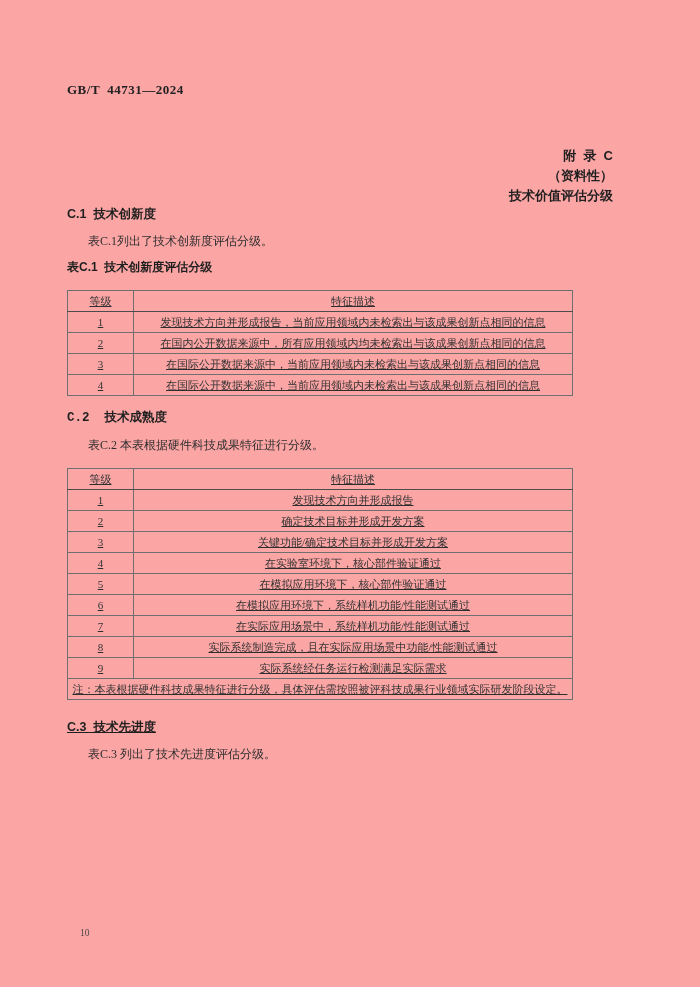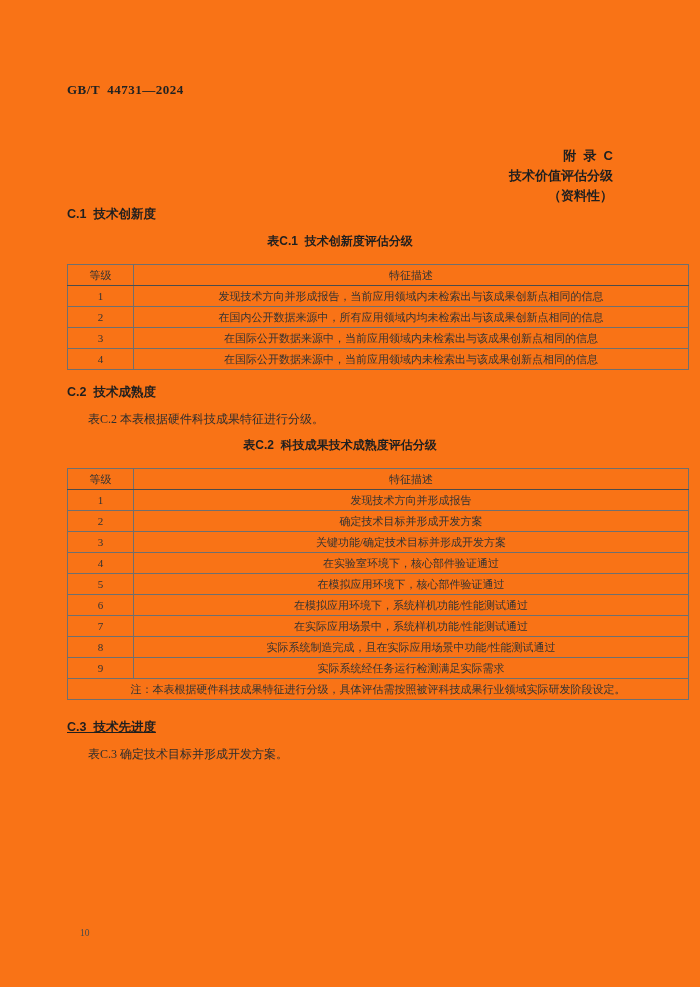--- a/index.html
+++ b/index.html
@@ -1,20 +1,20 @@
 <!DOCTYPE html>
 <html><head>
 <meta charset="utf-8">
 <style>
   * { margin:0; padding:0; box-sizing:border-box; }
   html,body { background:#ffffff; }
   .page {
     position:relative;
     width:700px; height:987px;
-    background:#f97316;
+    background:#fca5a5;
     font-family:"Liberation Serif","DejaVu Serif",serif;
     color:#2e2e2e;
     overflow:hidden;
   }
   .content {
     position:absolute; left:67px; top:0; width:546px;
   }
   .doc-header {
     margin-top:82px;
     font-size:13px; font-weight:bold;
@@ -27,39 +27,40 @@
     font-family:"Liberation Sans","DejaVu Sans",sans-serif;
     font-weight:bold; font-size:13px; line-height:20px;
     white-space:pre-wrap; color:#1f1f1f;
   }
   .section-heading {
     font-family:"Liberation Sans","DejaVu Sans",sans-serif;
     font-weight:bold; font-size:12.5px; line-height:17px;
     white-space:pre-wrap; color:#1f1f1f;
   }
   .h-c1 { margin-top:0; }
-  .h-c2 { margin-top:14px; }
+  .h-c2 { margin-top:14px;font-family:Liberation Mono, monospace; }
   .h-c3 { margin-top:19px;text-decoration:underline; }
   .para {
     margin-top:10px; padding-left:21px;
     font-size:12px; line-height:16px;
     white-space:pre-wrap; color:#2e2e2e;
   }
   .table-caption {
-    margin-top:10px; text-align:center;
+    margin-top:10px; text-align:left;
     font-family:"Liberation Sans","DejaVu Sans",sans-serif;
     font-weight:bold; font-size:12px; line-height:16px;
     white-space:pre-wrap; color:#1f1f1f;
   }
   table.grade-table {
     margin-top:15px;
-    width:622px; table-layout:fixed;
+    width:506px; table-layout:fixed;
     border-collapse:collapse;
     border:1.5px solid #4c4c4c;
     font-size:11px;
+    text-decoration:underline;
   }
   table.grade-table th, table.grade-table td {
     border:1px solid #6f6f6f;
     height:21px; padding:1px 4px;
     text-align:center; vertical-align:middle;
     font-weight:normal; color:#333;
     overflow:hidden; white-space:nowrap;
   }
   table.grade-table thead th { border-bottom:1.2px solid #4c4c4c; }
   col.col-grade { width:66px; }
@@ -75,25 +76,26 @@
 </head>
 <body>
 
 <div class="page">
   <div class="content">
 
     <div class="doc-header">GB/T  44731—2024</div>
 
     <div class="title-block">
       <div class="title-line">附  录  C</div>
+      <div class="title-line">（资料性）</div>
       <div class="title-line">技术价值评估分级</div>
-      <div class="title-line">（资料性）</div>
     </div>
 
     <div class="section-heading h-c1">C.1  技术创新度</div>
+    <div class="para">表C.1列出了技术创新度评估分级。</div>
     <div class="table-caption">表C.1  技术创新度评估分级</div>
     <table class="grade-table">
       <colgroup>
           <col class="col-grade">
           <col>
         </colgroup>
     <thead>
           <tr>
             <th>等级</th>
             <th>特征描述</th>
@@ -114,21 +116,20 @@
           </tr>
           <tr>
             <td>4</td>
             <td>在国际公开数据来源中，当前应用领域内未检索出与该成果创新点相同的信息</td>
           </tr>
         </tbody>
       </table>
 
     <div class="section-heading h-c2">C.2  技术成熟度</div>
     <div class="para">表C.2 本表根据硬件科技成果特征进行分级。</div>
-    <div class="table-caption">表C.2  科技成果技术成熟度评估分级</div>
     <table class="grade-table">
       <colgroup>
           <col class="col-grade">
           <col>
         </colgroup>
     <thead>
           <tr>
             <th>等级</th>
             <th>特征描述</th>
           </tr>
@@ -170,18 +171,18 @@
             <td>9</td>
             <td>实际系统经任务运行检测满足实际需求</td>
           </tr>
           <tr>
             <td colspan="2" class="note-cell">注：本表根据硬件科技成果特征进行分级，具体评估需按照被评科技成果行业领域实际研发阶段设定。</td>
           </tr>
         </tbody>
       </table>
 
     <div class="section-heading h-c3">C.3  技术先进度</div>
-    <div class="para">表C.3 确定技术目标并形成开发方案。</div>
+    <div class="para">表C.3 列出了技术先进度评估分级。</div>
 
   </div>
 
   <div class="page-number">10</div>
 </div>
 
 </body></html>

